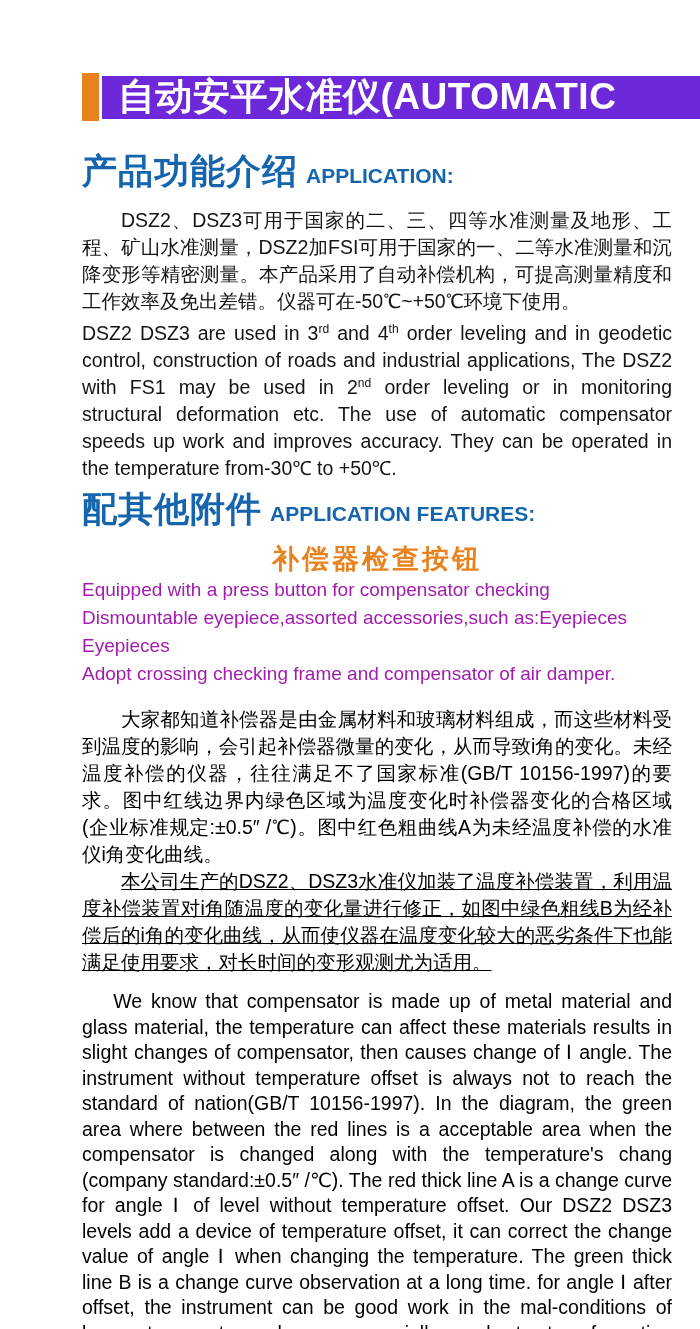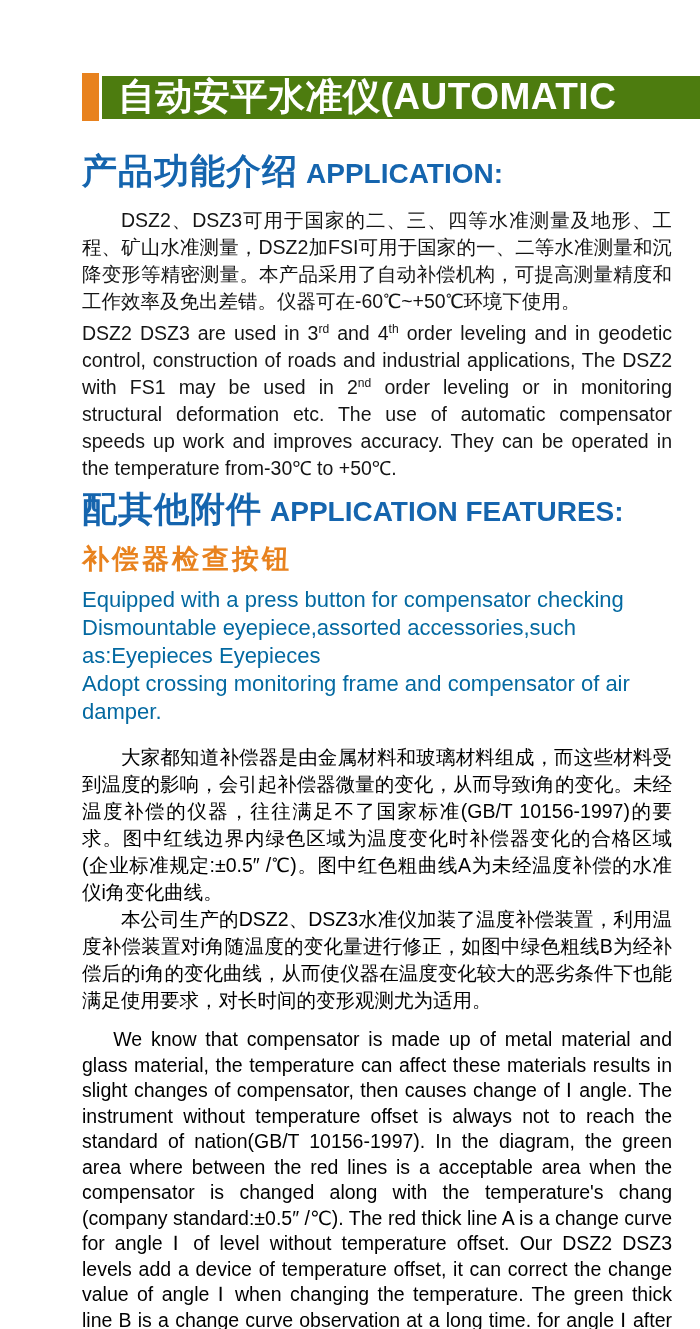--- a/index.html
+++ b/index.html
@@ -21,21 +21,21 @@
   .banner-accent {
     width: 17px;
     height: 48px;
     flex: 0 0 17px;
     background: #E8821E;
   }
   .banner-bar {
     flex: 1;
     height: 43px;
     margin-left: 3px;
-    background: #4d7c0f;
+    background: #6d28d9;
     overflow: hidden;
     display: flex;
     align-items: center;
     text-align: right;
   }
   .banner-title {
     color: #ffffff;
     font-weight: bold;
     font-size: 37px;
     white-space: nowrap;
@@ -46,21 +46,21 @@
   
   .content { margin: 0 28px 0 82px; }
 
   .section-heading {
     color: #1565AE;
     font-weight: bold;
     margin-top: 35px;
     line-height: 30px;
   }
   .section-heading .h-zh { font-size: 35px; letter-spacing: 1px; }
-  .section-heading .h-en { font-size: 28px; margin-left: 8px; margin-top: 24px; }
+  .section-heading .h-en { font-size: 21px; margin-left: 8px; margin-top: 24px; }
 
   .para {
     font-size: 19.5px;
     line-height: 27px;
     text-align: justify;
   }
   .para.black { color: #141414; }
   .para.blue  { color: #000000; }
   .indent { text-indent: 2em; }
 
@@ -72,31 +72,30 @@
 
   .features-zh {
     margin-top: 10px;
     color: #E8821E;
     font-weight: bold;
     font-size: 27px;
     line-height: 35px;
     letter-spacing: 3px;
     font-family: "DejaVu Serif", serif;
   }
-  .features-zh div { white-space: nowrap; }
+  .features-zh div { white-space: nowrap; text-align: center; }
 
   .features-en {
-    margin-top: 10px;
-    font-size: 22px;
+    font-size: 19px;
     line-height: 28px;
-    color: #0369a1;
+    color: #a21caf;
   }
 
   .cn-blue-1 { margin-top: 18px; }
-  .cn-blue-2 { margin-top: 0; }
+  .cn-blue-2 { margin-top: 0; text-decoration: underline; }
 
   .en-blue {
     margin-top: 13px;
     line-height: 25.5px;
     text-indent: 1.6em;
   }
 </style>
 </head>
 <body>
 
@@ -106,36 +105,36 @@
     <div class="banner-title">自动安平水准仪(AUTOMATIC</div>
   </div>
 </div>
 
 <div class="content">
 
   <div class="section-heading">
     <span class="h-zh">产品功能介绍</span><span class="h-en">APPLICATION:</span>
   </div>
 
-  <p class="para black indent cn-para-1">DSZ2、DSZ3可用于国家的二、三、四等水准测量及地形、工程、矿山水准测量，DSZ2加FSI可用于国家的一、二等水准测量和沉降变形等精密测量。本产品采用了自动补偿机构，可提高测量精度和工作效率及免出差错。仪器可在-60℃~+50℃环境下使用。</p>
+  <p class="para black indent cn-para-1">DSZ2、DSZ3可用于国家的二、三、四等水准测量及地形、工程、矿山水准测量，DSZ2加FSI可用于国家的一、二等水准测量和沉降变形等精密测量。本产品采用了自动补偿机构，可提高测量精度和工作效率及免出差错。仪器可在-50℃~+50℃环境下使用。</p>
 
   <p class="para black en-para-1"><span>DSZ2 DSZ3 are used in 3</span><sup>rd</sup><span> and 4</span><sup>th</sup><span> order leveling and in geodetic control, construction of roads and industrial applications, The DSZ2 with FS1 may be used in 2</span><sup>nd</sup><span> order leveling or in monitoring structural deformation etc. The use of automatic compensator speeds up work and improves accuracy. They can be operated in the temperature from-30℃ to +50℃.</span></p>
 
   <div class="section-heading heading-2">
     <span class="h-zh">配其他附件</span><span class="h-en">APPLICATION FEATURES:</span>
   </div>
 
   <div class="features-zh">
     <div>补偿器检查按钮</div>
   </div>
 
   <div class="features-en">
     <div>Equipped with a press button for compensator checking</div>
     <div>Dismountable eyepiece,assorted accessories,such as:Eyepieces Eyepieces</div>
-    <div>Adopt crossing monitoring frame and compensator of air damper.</div>
+    <div>Adopt crossing checking frame and compensator of air damper.</div>
   </div>
 
   <p class="para blue indent cn-blue-1">大家都知道补偿器是由金属材料和玻璃材料组成，而这些材料受到温度的影响，会引起补偿器微量的变化，从而导致i角的变化。未经温度补偿的仪器，往往满足不了国家标准(GB/T 10156-1997)的要求。图中红线边界内绿色区域为温度变化时补偿器变化的合格区域(企业标准规定:±0.5″ /℃)。图中红色粗曲线A为未经温度补偿的水准仪i角变化曲线。</p>
 
   <p class="para blue indent cn-blue-2">本公司生产的DSZ2、DSZ3水准仪加装了温度补偿装置，利用温度补偿装置对i角随温度的变化量进行修正，如图中绿色粗线B为经补偿后的i角的变化曲线，从而使仪器在温度变化较大的恶劣条件下也能满足使用要求，对长时间的变形观测尤为适用。</p>
 
   <p class="para blue en-blue">We know that compensator is made up of metal material and glass material, the temperature can affect these materials results in slight changes of compensator, then causes change of Ⅰ angle. The instrument without temperature offset is always not to reach the standard of nation(GB/T 10156-1997). In the diagram, the green area where between the red lines is a acceptable area when the compensator is changed along with the temperature's chang (company standard:±0.5″ /℃). The red thick line A is a change curve for angle Ⅰ of level without temperature offset. Our DSZ2 DSZ3 levels add a device of temperature offset, it can correct the change value of angle Ⅰ when changing the temperature. The green thick line B is a change curve observation at a long time. for angle Ⅰ after offset, the instrument can be good work in the mal-conditions of larger temperature change, especially apply to transformation observation at a long time.</p>
 
 </div>
 

